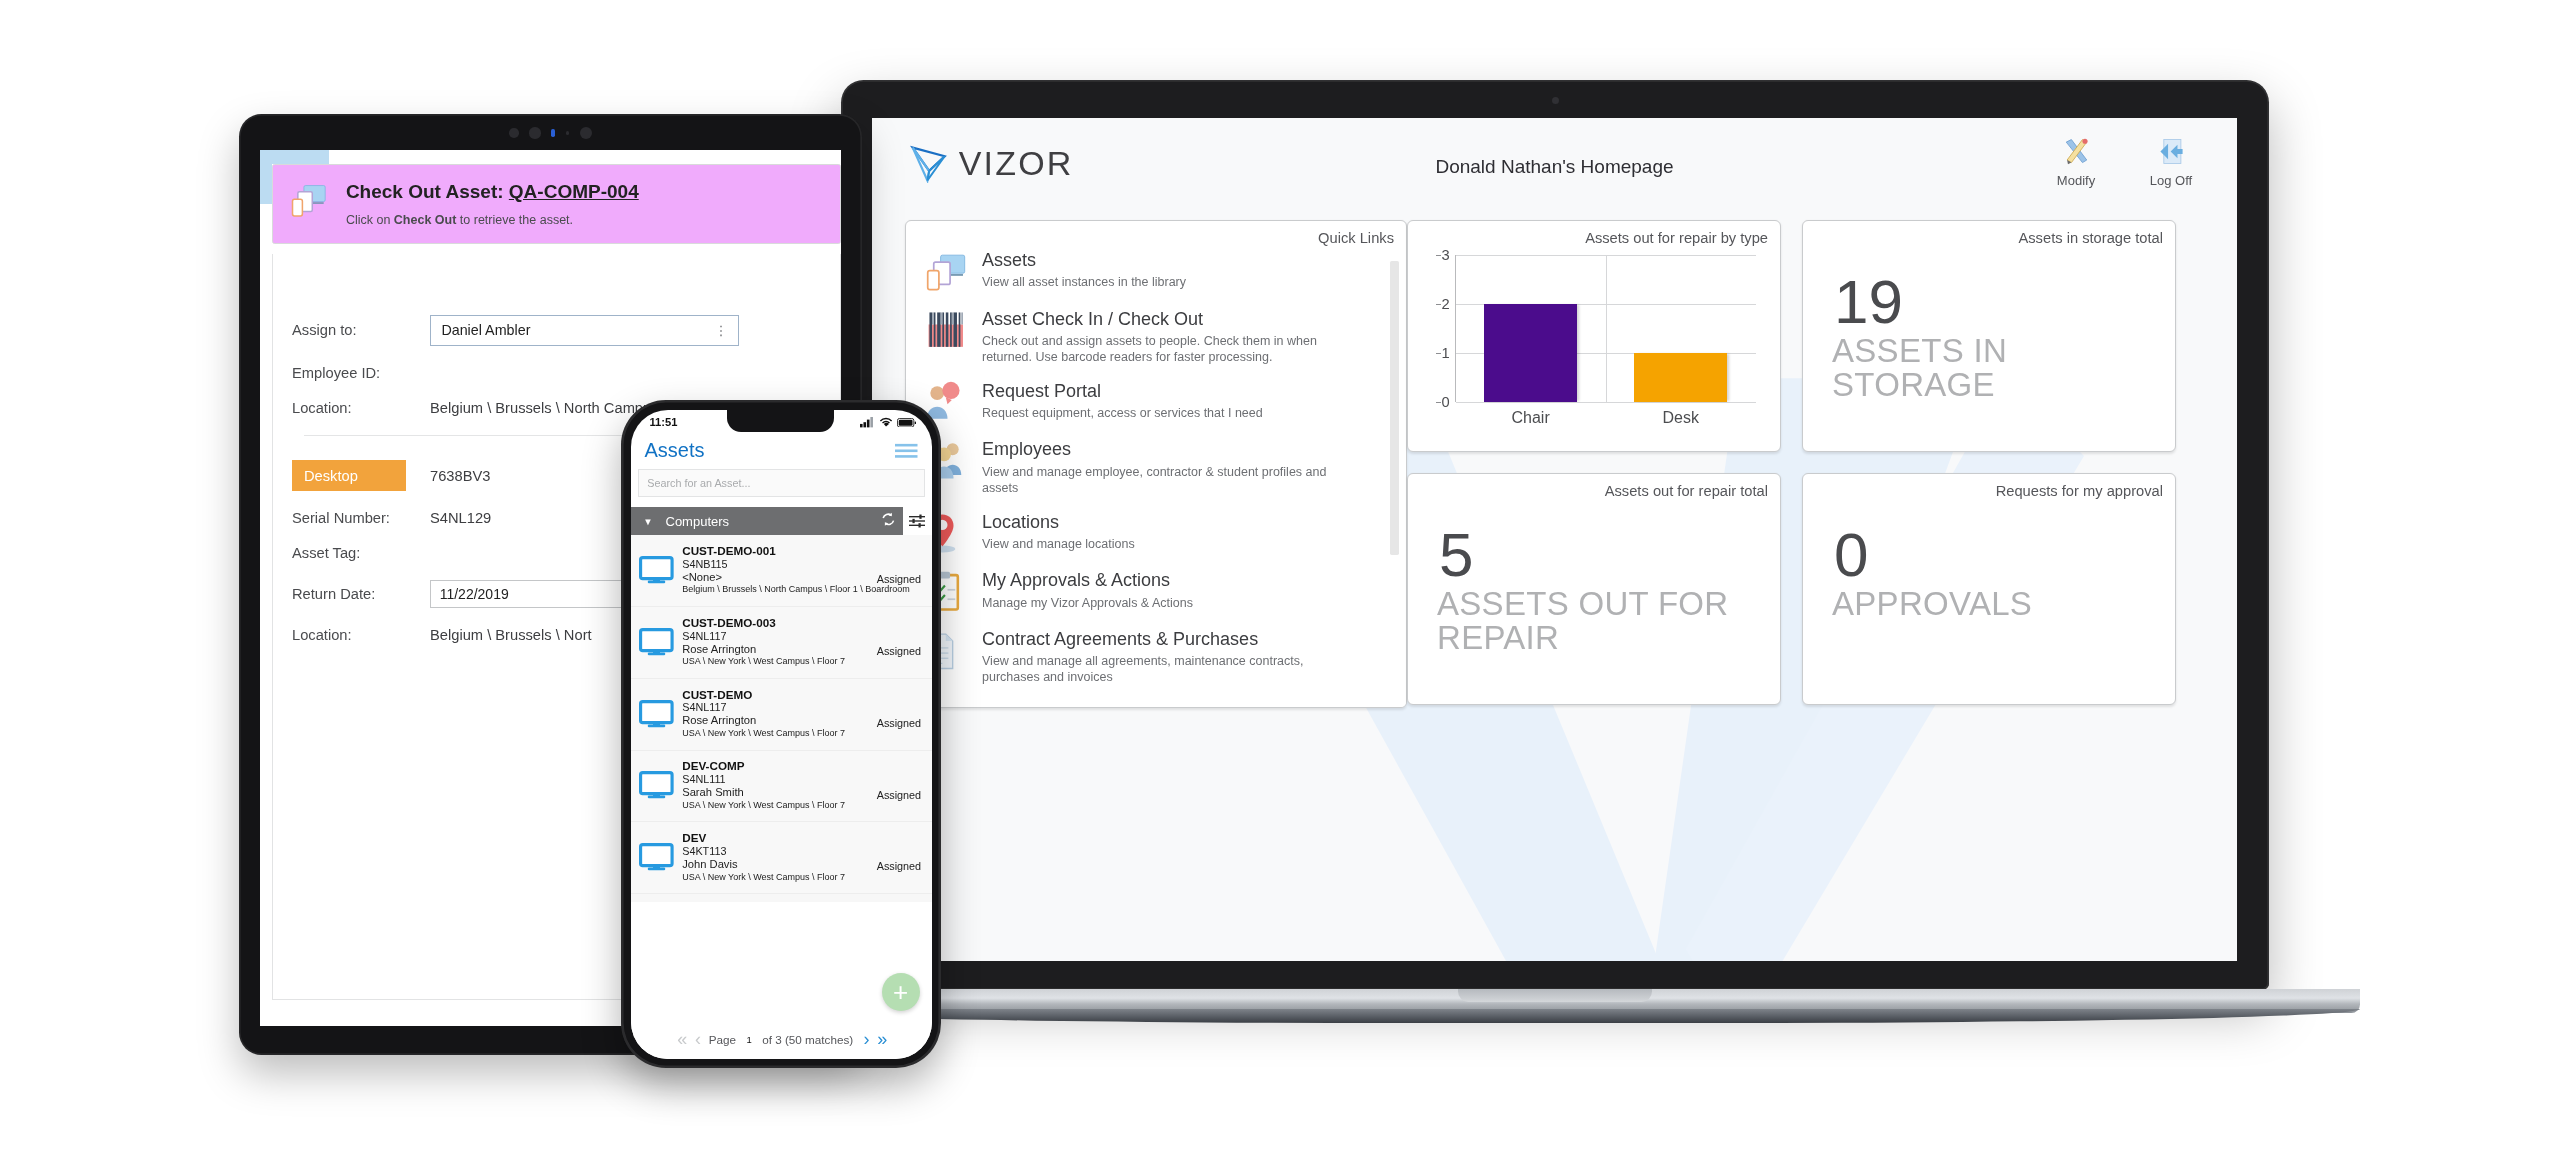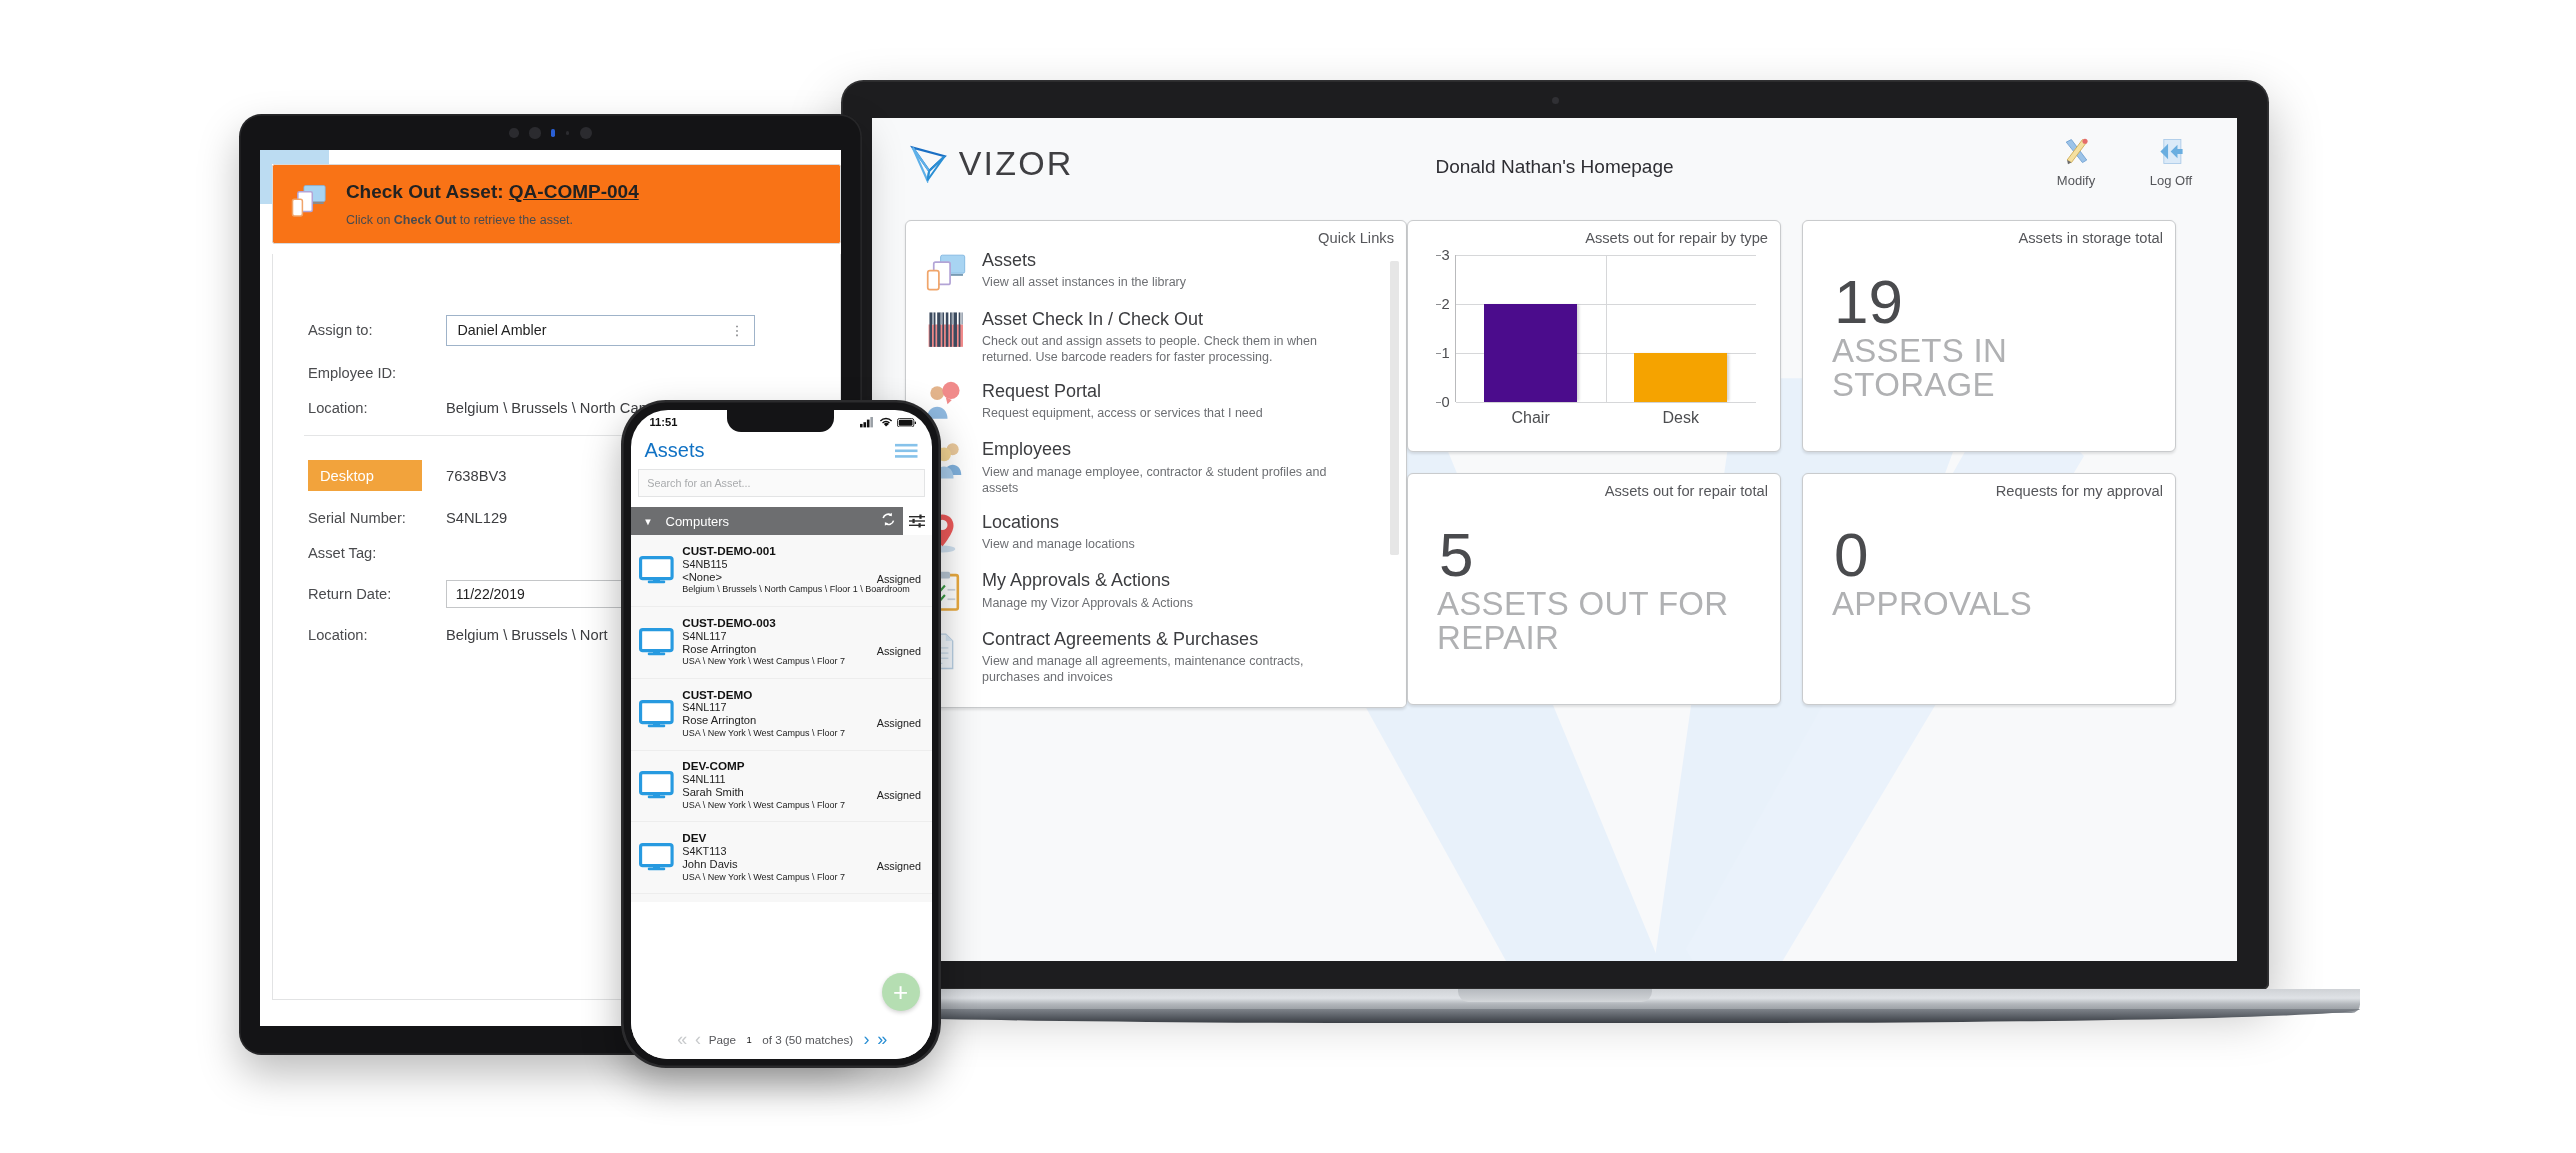--- a/index.html
+++ b/index.html
@@ -94,27 +94,27 @@
   #tablet{position:absolute;left:239px;top:114px;width:623px;height:941px;}
   .tb-body{position:absolute;left:0;top:0;width:100%;height:100%;
     background:#141416;border-radius:22.5px;box-shadow:0 19px 40px rgba(0,0,0,.26);}
   .tb-body:after{content:"";position:absolute;inset:0;border-radius:22.5px;
     box-shadow:inset 0 0 0 1.7px rgba(255,255,255,.08);pointer-events:none;}
   .tb-dots{position:absolute;left:0;right:0;top:12px;height:14px;display:flex;justify-content:center;align-items:center;gap:10.4px;}
   .tb-dots i{display:block;border-radius:50%;background:#2b2b2f;}
   .tb-screen{position:absolute;left:21px;top:36px;width:581px;height:876px;background:#ffffff;overflow:hidden;}
   .tb-accent{position:absolute;left:0;top:0;width:69px;height:54px;background:#bcdcf2;}
   .tb-page{position:absolute;left:12px;top:14px;right:0;bottom:0;background:#fff;}
-  .tb-panel{border:0.9px solid #d9dadb;background:#f97316;border-radius:2.6px;margin:0 0 10.4px 0;padding:15.6px 17.3px;display:flex;gap:15.6px;align-items:flex-start;}
+  .tb-panel{border:0.9px solid #d9dadb;background:#f0abfc;border-radius:2.6px;margin:0 0 10.4px 0;padding:15.6px 17.3px;display:flex;gap:15.6px;align-items:flex-start;}
   .tb-title{font-size:19px;color:#222;font-weight:bold;}
   .tb-title u{text-decoration:underline;}
   .tb-sub{font-size:12.5px;color:#4a4b4e;margin-top:10.4px;}
   .tb-sub b{font-weight:bold;}
   .tb-form{border:0.9px solid #e2e3e4;border-top:none;background:#fff;padding:61px 0 0 0;height:684px;position:relative;}
-  .frow{display:flex;align-items:center;margin:0 0 19px 35px;font-size:14.7px;color:#4a4b4e;}
+  .frow{display:flex;align-items:center;margin:0 0 19px 19px;font-size:14.7px;color:#4a4b4e;}
   .flab{width:138px;min-width:138px;}
   .fval{color:#3d3e41;}
   .finput{border:0.9px solid #9fb3c9;background:#fff;height:29px;width:286px;display:flex;align-items:center;
     padding:0 10.4px;font-size:14.3px;color:#222;justify-content:space-between;}
   .fdots{color:#6d6f73;font-size:13px;letter-spacing:0;}
   .ftag{background:#f2a33c;color:#fff;font-size:14.7px;padding:7.8px 12px;width:114px;box-sizing:border-box;}
   .dinput{border:0.9px solid #c4c6c8;background:#fff;height:26px;width:173px;display:flex;align-items:center;padding:0 8.7px;font-size:14px;color:#222;}
   .tb-footnote{position:absolute;left:0;right:0;bottom:29px;background:#f2f2f2;border-top:0.9px solid #dedfe0;
     padding:9.5px 0 9.5px 21px;font-size:13px;color:#55565a;}
   .tb-footnote em{font-style:normal;color:#8fb3d9;}

